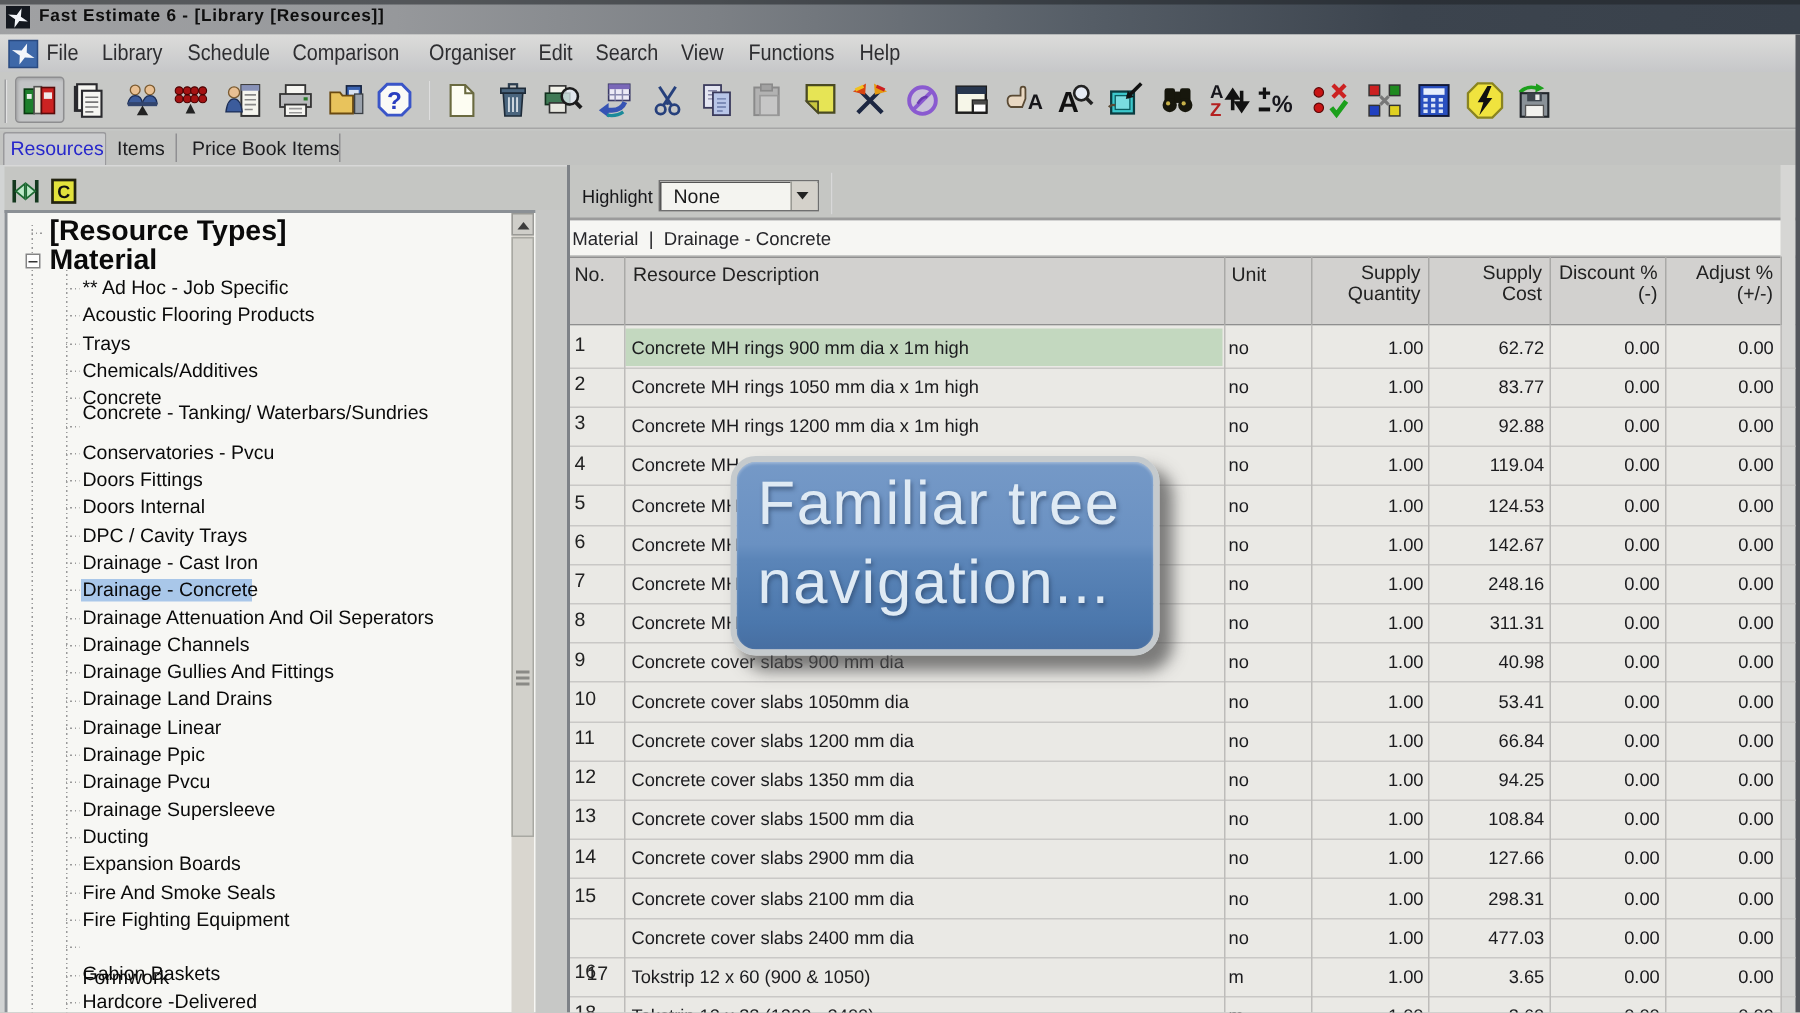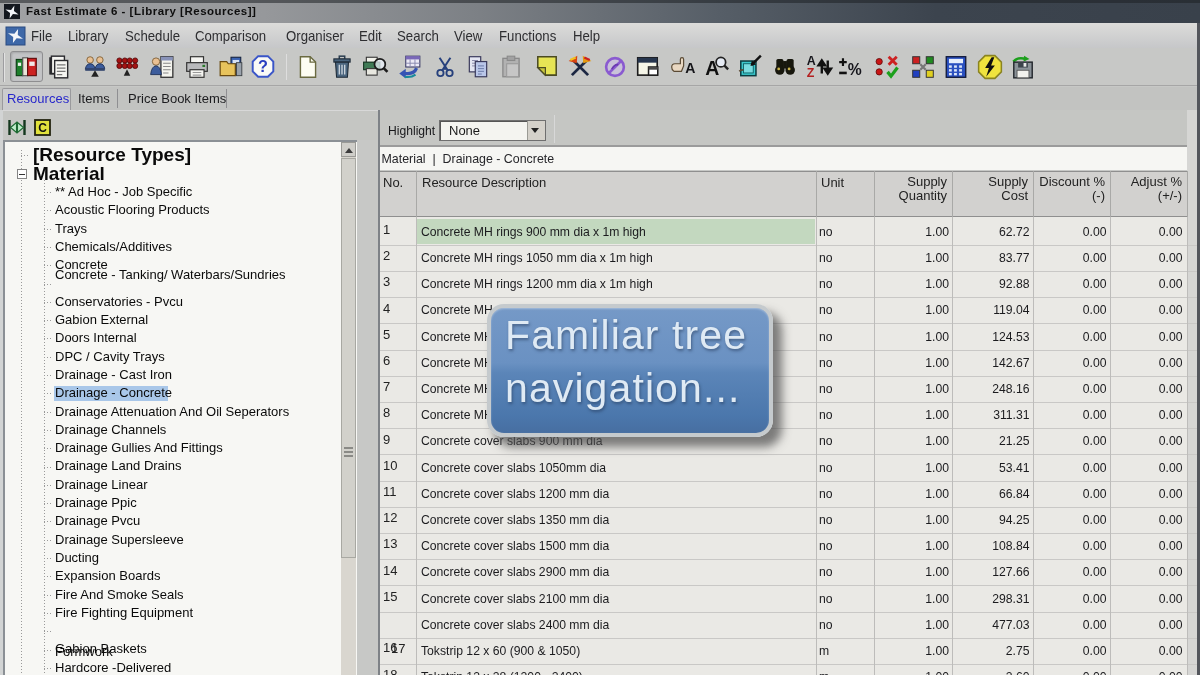--- a/index.html
+++ b/index.html
@@ -356,21 +356,21 @@
 <div class="ti" style="top:219.5px">Trays</div>
 <div class="abs" style="left:44px;top:246.9px;width:9px;height:1px;background-image:repeating-linear-gradient(to right,#9a9a9a 0,#9a9a9a 1px,transparent 1px,transparent 3px)"></div>
 <div class="ti" style="top:237.8px">Chemicals/Additives</div>
 <div class="abs" style="left:44px;top:265.2px;width:9px;height:1px;background-image:repeating-linear-gradient(to right,#9a9a9a 0,#9a9a9a 1px,transparent 1px,transparent 3px)"></div>
 <div class="ti" style="top:256.1px">Concrete</div>
 <div class="abs" style="left:44px;top:283.5px;width:9px;height:1px;background-image:repeating-linear-gradient(to right,#9a9a9a 0,#9a9a9a 1px,transparent 1px,transparent 3px)"></div>
 <div class="ti" style="top:266px">Concrete - Tanking/ Waterbars/Sundries</div>
 <div class="abs" style="left:44px;top:301.8px;width:9px;height:1px;background-image:repeating-linear-gradient(to right,#9a9a9a 0,#9a9a9a 1px,transparent 1px,transparent 3px)"></div>
 <div class="ti" style="top:292.7px">Conservatories - Pvcu</div>
 <div class="abs" style="left:44px;top:320.1px;width:9px;height:1px;background-image:repeating-linear-gradient(to right,#9a9a9a 0,#9a9a9a 1px,transparent 1px,transparent 3px)"></div>
-<div class="ti" style="top:311.0px">Gabion External</div>
+<div class="ti" style="top:311.0px">Doors Fittings</div>
 <div class="abs" style="left:44px;top:338.4px;width:9px;height:1px;background-image:repeating-linear-gradient(to right,#9a9a9a 0,#9a9a9a 1px,transparent 1px,transparent 3px)"></div>
 <div class="ti" style="top:329.3px">Doors Internal</div>
 <div class="abs" style="left:44px;top:356.7px;width:9px;height:1px;background-image:repeating-linear-gradient(to right,#9a9a9a 0,#9a9a9a 1px,transparent 1px,transparent 3px)"></div>
 <div class="ti" style="top:347.6px">DPC / Cavity Trays</div>
 <div class="abs" style="left:44px;top:375.0px;width:9px;height:1px;background-image:repeating-linear-gradient(to right,#9a9a9a 0,#9a9a9a 1px,transparent 1px,transparent 3px)"></div>
 <div class="ti" style="top:365.9px">Drainage - Cast Iron</div>
 <div class="abs" style="left:44px;top:393.3px;width:9px;height:1px;background-image:repeating-linear-gradient(to right,#9a9a9a 0,#9a9a9a 1px,transparent 1px,transparent 3px)"></div>
 <div class="abs" style="left:53.5px;top:385.9px;width:114px;height:15.5px;background:#a9c7e9"></div>
 <div class="ti" style="top:384.2px">Drainage - Concrete</div>
 <div class="abs" style="left:44px;top:411.6px;width:9px;height:1px;background-image:repeating-linear-gradient(to right,#9a9a9a 0,#9a9a9a 1px,transparent 1px,transparent 3px)"></div>
@@ -494,21 +494,21 @@
 <div class="cell" style="left:819px;top:408.2px">no</div>
 <div class="cell" style="left:862px;top:408.2px;width:87px;text-align:right">1.00</div>
 <div class="cell" style="left:943px;top:408.2px;width:86.5px;text-align:right">311.31</div>
 <div class="cell" style="left:1020px;top:408.2px;width:86.5px;text-align:right">0.00</div>
 <div class="cell" style="left:1097px;top:408.2px;width:85.5px;text-align:right">0.00</div>
 <div class="hline" style="left:380px;top:428.2px;width:817px"></div>
 <div class="num" style="left:383px;top:431.6px">9</div>
 <div class="cell" style="left:421px;top:434.4px;width:392px">Concrete cover slabs 900 mm dia</div>
 <div class="cell" style="left:819px;top:434.4px">no</div>
 <div class="cell" style="left:862px;top:434.4px;width:87px;text-align:right">1.00</div>
-<div class="cell" style="left:943px;top:434.4px;width:86.5px;text-align:right">21.25</div>
+<div class="cell" style="left:943px;top:434.4px;width:86.5px;text-align:right">40.98</div>
 <div class="cell" style="left:1020px;top:434.4px;width:86.5px;text-align:right">0.00</div>
 <div class="cell" style="left:1097px;top:434.4px;width:85.5px;text-align:right">0.00</div>
 <div class="hline" style="left:380px;top:454.4px;width:817px"></div>
 <div class="num" style="left:383px;top:457.8px">10</div>
 <div class="cell" style="left:421px;top:460.6px;width:392px">Concrete cover slabs 1050mm dia</div>
 <div class="cell" style="left:819px;top:460.6px">no</div>
 <div class="cell" style="left:862px;top:460.6px;width:87px;text-align:right">1.00</div>
 <div class="cell" style="left:943px;top:460.6px;width:86.5px;text-align:right">53.41</div>
 <div class="cell" style="left:1020px;top:460.6px;width:86.5px;text-align:right">0.00</div>
 <div class="cell" style="left:1097px;top:460.6px;width:85.5px;text-align:right">0.00</div>
@@ -558,21 +558,21 @@
 <div class="cell" style="left:819px;top:617.8px">no</div>
 <div class="cell" style="left:862px;top:617.8px;width:87px;text-align:right">1.00</div>
 <div class="cell" style="left:943px;top:617.8px;width:86.5px;text-align:right">477.03</div>
 <div class="cell" style="left:1020px;top:617.8px;width:86.5px;text-align:right">0.00</div>
 <div class="cell" style="left:1097px;top:617.8px;width:85.5px;text-align:right">0.00</div>
 <div class="hline" style="left:380px;top:637.8px;width:817px"></div>
 <div class="num" style="left:391px;top:641.2px">17</div>
 <div class="cell" style="left:421px;top:644.0px;width:392px">Tokstrip 12 x 60 (900 &amp; 1050)</div>
 <div class="cell" style="left:819px;top:644.0px">m</div>
 <div class="cell" style="left:862px;top:644.0px;width:87px;text-align:right">1.00</div>
-<div class="cell" style="left:943px;top:644.0px;width:86.5px;text-align:right">2.75</div>
+<div class="cell" style="left:943px;top:644.0px;width:86.5px;text-align:right">3.65</div>
 <div class="cell" style="left:1020px;top:644.0px;width:86.5px;text-align:right">0.00</div>
 <div class="cell" style="left:1097px;top:644.0px;width:85.5px;text-align:right">0.00</div>
 <div class="hline" style="left:380px;top:664.0px;width:817px"></div>
 <div class="num" style="left:383px;top:667.4px">18</div>
 <div class="cell" style="left:421px;top:670.2px;width:392px">Tokstrip 12 x 38 (1200 - 2400)</div>
 <div class="cell" style="left:819px;top:670.2px">m</div>
 <div class="cell" style="left:862px;top:670.2px;width:87px;text-align:right">1.00</div>
 <div class="cell" style="left:943px;top:670.2px;width:86.5px;text-align:right">3.60</div>
 <div class="cell" style="left:1020px;top:670.2px;width:86.5px;text-align:right">0.00</div>
 <div class="cell" style="left:1097px;top:670.2px;width:85.5px;text-align:right">0.00</div>

